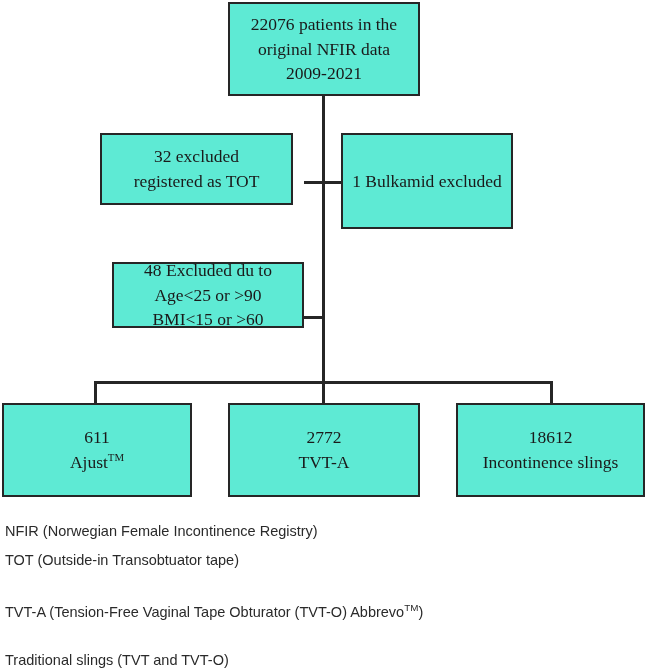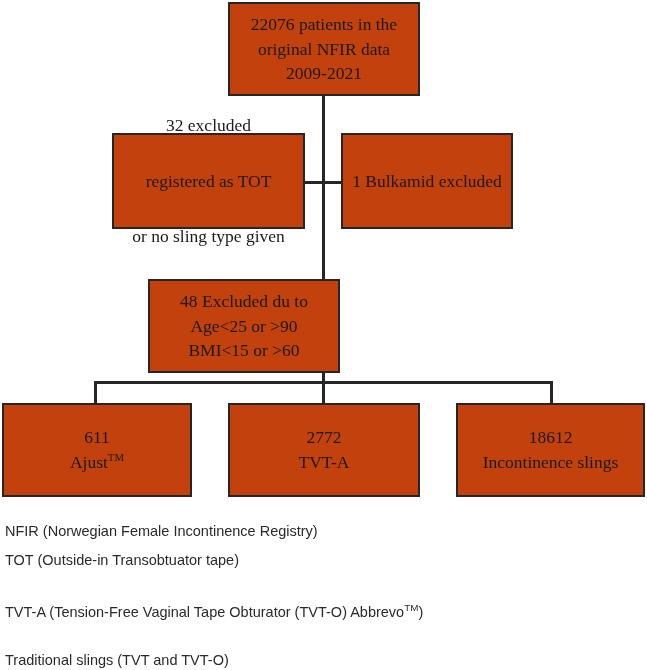--- a/index.html
+++ b/index.html
@@ -19,21 +19,21 @@
     position: absolute;
     left: 0;
     top: 0;
     width: 647px;
     height: 670px;
   }
   .box {
     position: absolute;
     box-sizing: border-box;
     border: 2.5px solid #262626;
-    background: #c2410c;
+    background: #5eead4;
     display: flex;
     flex-direction: column;
     align-items: center;
     justify-content: center;
     text-align: center;
     font-family: "Liberation Serif", "DejaVu Serif", serif;
     font-size: 17.5px;
     line-height: 1.42;
     color: #1a1a1a;
     z-index: 2;
@@ -92,31 +92,30 @@
   <div class="conn" style="left:94px; top:381px; width:3px; height:23px;"></div>
   <div class="conn" style="left:322px; top:381px; width:3px; height:23px;"></div>
   <div class="conn" style="left:550px; top:381px; width:3px; height:23px;"></div>
 
   <div class="box" style="left:228px; top:2px; width:192px; height:94px;">
     <span class="line">22076 patients in the</span>
     <span class="line">original NFIR data</span>
     <span class="line">2009-2021</span>
   </div>
 
-  <div class="box" style="left:112px; top:133px; width:193px; height:96px;gap:31px;">
+  <div class="box" style="left:100px; top:133px; width:193px; height:72px;">
     <span class="line">32 excluded</span>
     <span class="line">registered as TOT</span>
-    <span class="line">or no sling type given</span>
   </div>
 
   <div class="box" style="left:341px; top:133px; width:172px; height:96px;">
     <span class="line">1 Bulkamid excluded</span>
   </div>
 
-  <div class="box" style="left:112px; top:279px; width:192px; height:94px;margin-left:36px;">
+  <div class="box" style="left:112px; top:262px; width:192px; height:66px;">
     <span class="line">48 Excluded du to</span>
     <span class="line">Age&lt;25 or &gt;90</span>
     <span class="line">BMI&lt;15 or &gt;60</span>
   </div>
 
   <div class="box" style="left:2px; top:403px; width:190px; height:94px;">
     <span class="line">611</span>
     <span class="line"><span>Ajust</span><sup>TM</sup></span>
   </div>
 

